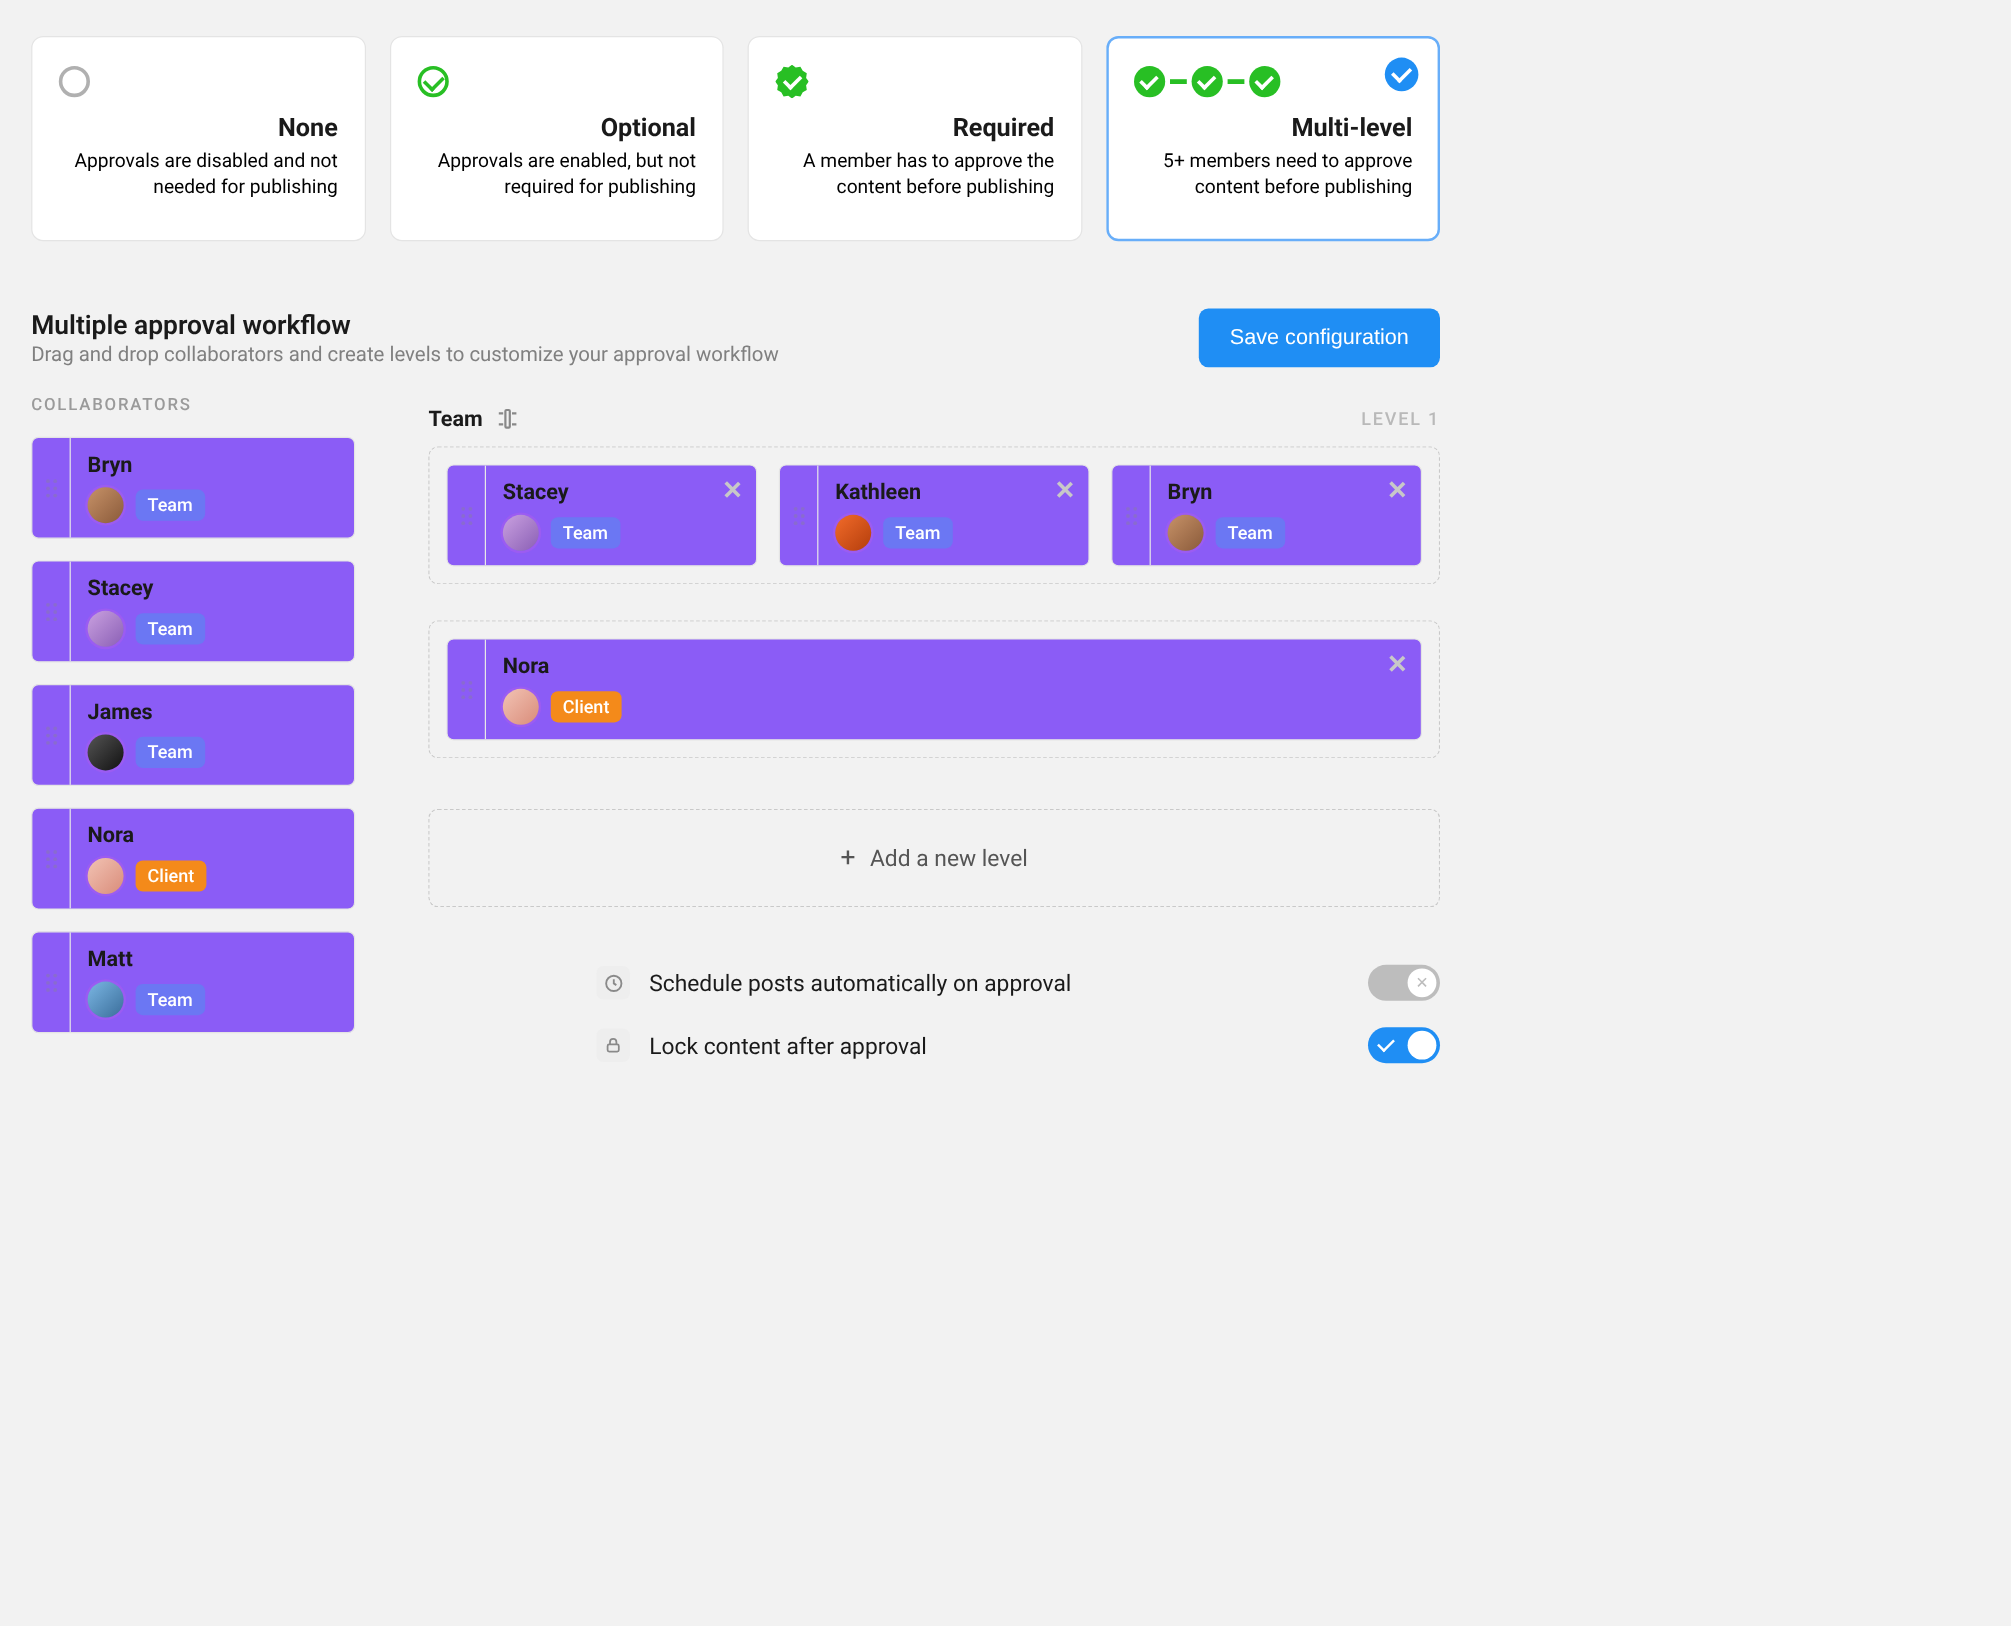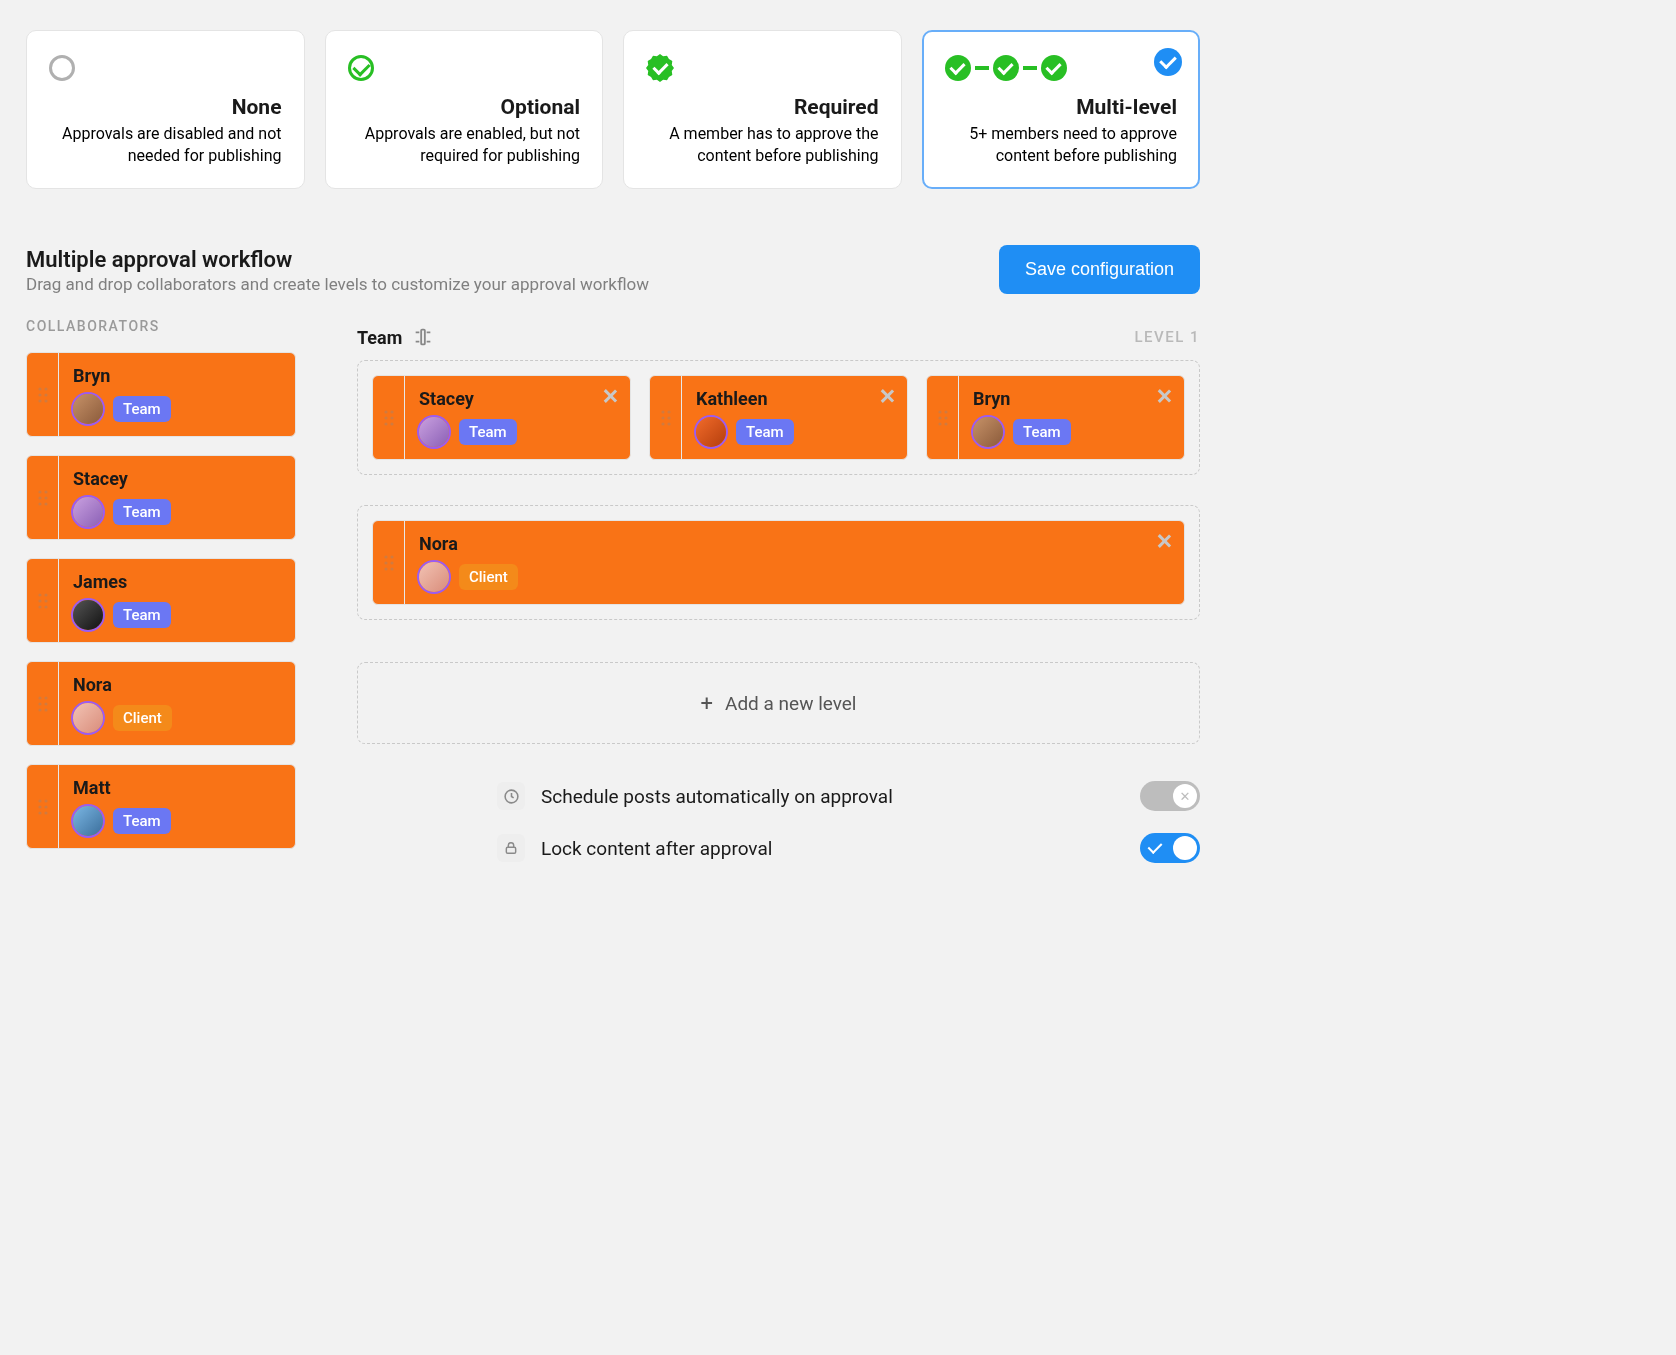--- a/index.html
+++ b/index.html
@@ -22,21 +22,21 @@
     background: #fff;
     border: 1px solid #e4e4e4;
     border-radius: 10px;
     padding: 20px 22px 22px 22px;
     position: relative;
     cursor: pointer;
     text-align: right;
   }
   .option.selected {
     border: 2px solid #68aef9;
-    padding: 19px 21px 21px 21px;
+    padding: 19px 21px 33px 21px;
   }
   .option .icon-row { height: 34px; display:flex; align-items:center; }
   .option h3 { font-size: 21px; font-weight: 700; margin-top: 10px; }
   .option p  { font-size: 16px; color: #000000; margin-top: 4px; line-height: 1.35; }
 
   .circle-empty {
     width: 26px; height: 26px; border: 3px solid #b0b0b0; border-radius: 50%;
   }
   .check-green {
     width: 26px; height: 26px; border: 3px solid #28bf24; border-radius: 50%;
@@ -90,21 +90,21 @@
   }
   .col-left { width: 270px; }
   .col-right { flex:1; }
 
   .eyebrow {
     font-size:14px; letter-spacing:1.5px; color:#9a9a9a; font-weight:500; margin-bottom:18px;
   }
 
   
   .person {
-    display:flex; align-items:stretch; background:#f97316; border:1px solid #e4e4e4; border-radius:6px;
+    display:flex; align-items:stretch; background:#8b5cf6; border:1px solid #e4e4e4; border-radius:6px;
     margin-bottom:18px; position:relative;
   }
   .handle {
     width:32px; display:flex; align-items:center; justify-content:center;
     border-right:1px solid #e8e8e8; cursor:grab;
   }
   .handle svg { opacity:.35; }
   .person-body { padding:12px 16px 12px 14px; flex:1; }
   .person-name { font-size:18px; font-weight:700; }
   .person-row { display:flex; align-items:center; gap:10px; margin-top:8px; }
@@ -142,21 +142,21 @@
   .add-level {
     margin-top:42px;
     border:1.5px dashed #c9c9c9; border-radius:8px; height:82px;
     display:flex; align-items:center; justify-content:center; gap:12px;
     color:#555; font-size:19px; cursor:pointer;
   }
   .plus-icon { font-size:22px; color:#555; font-weight:400; }
 
   
   .settings {
-    margin-top:37px; padding: 0 0 0 140px;
+    margin-top:48px; padding: 0 0 0 140px;
   }
   .setting-row {
     display:flex; align-items:center; justify-content:space-between;
     margin-bottom:22px;
   }
   .setting-row .lbl { display:flex; align-items:center; gap:16px; font-size:19px; }
   .icon-sq {
     width:28px; height:28px; border-radius:6px; background:#eeeeee; display:flex;align-items:center;justify-content:center; color:#8a8a8a;
   }
 

